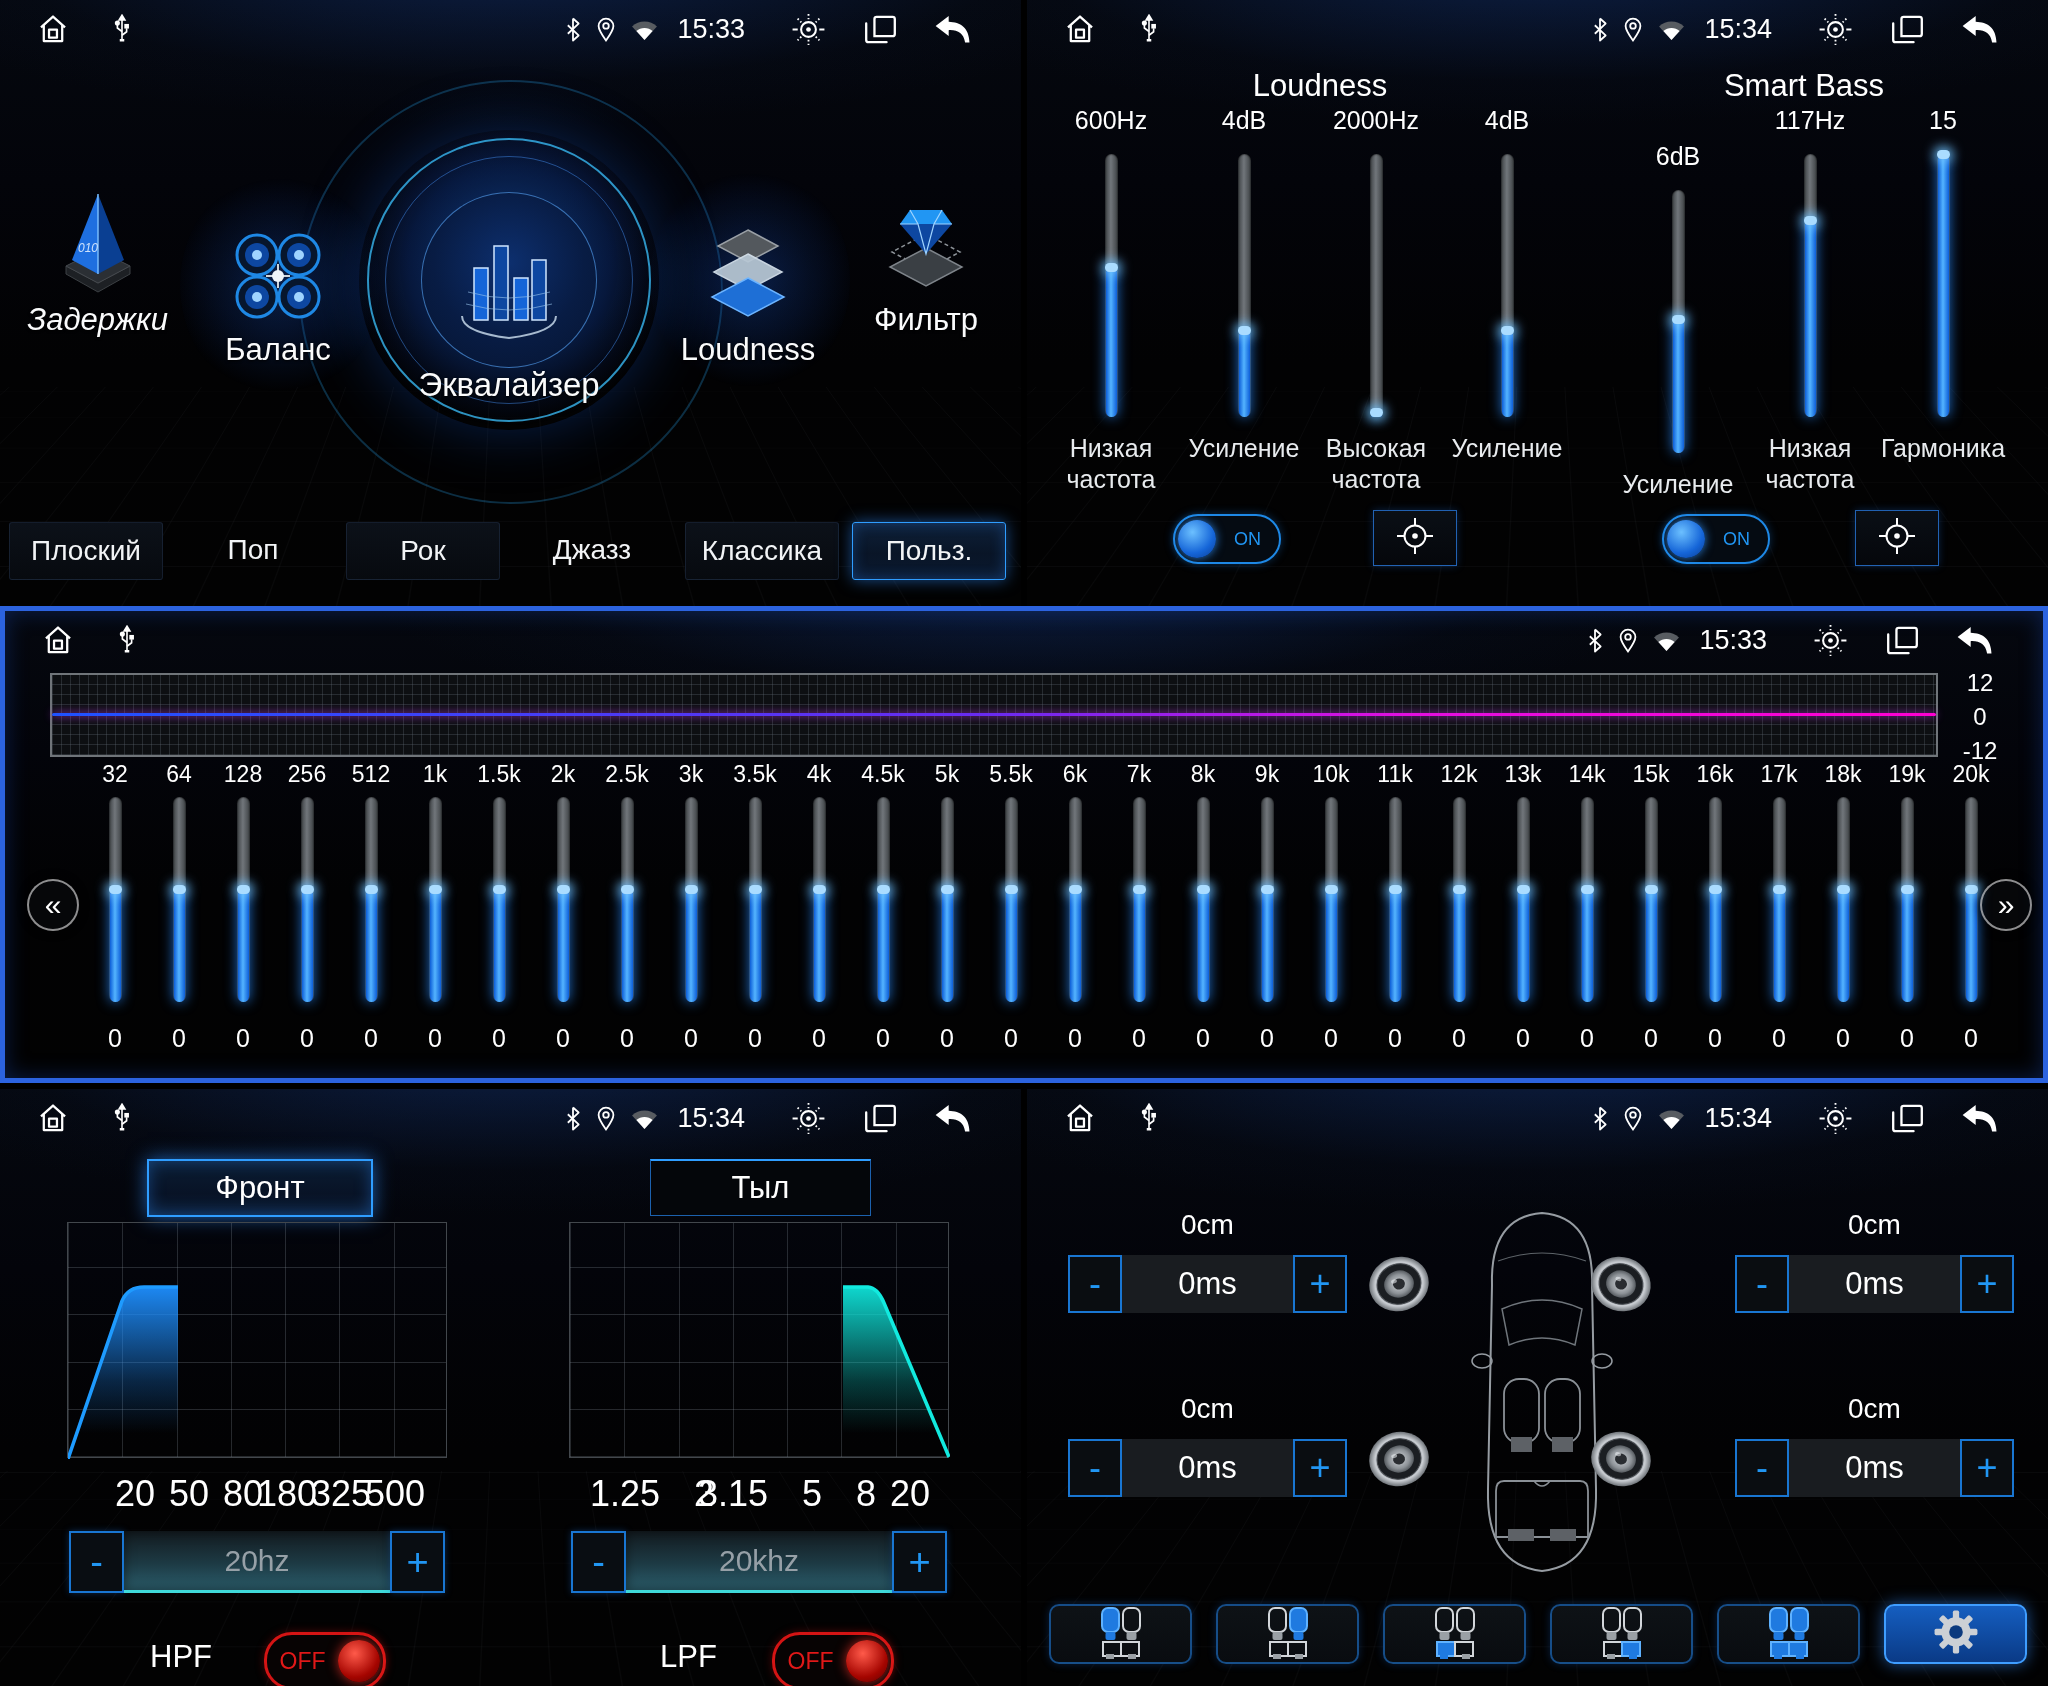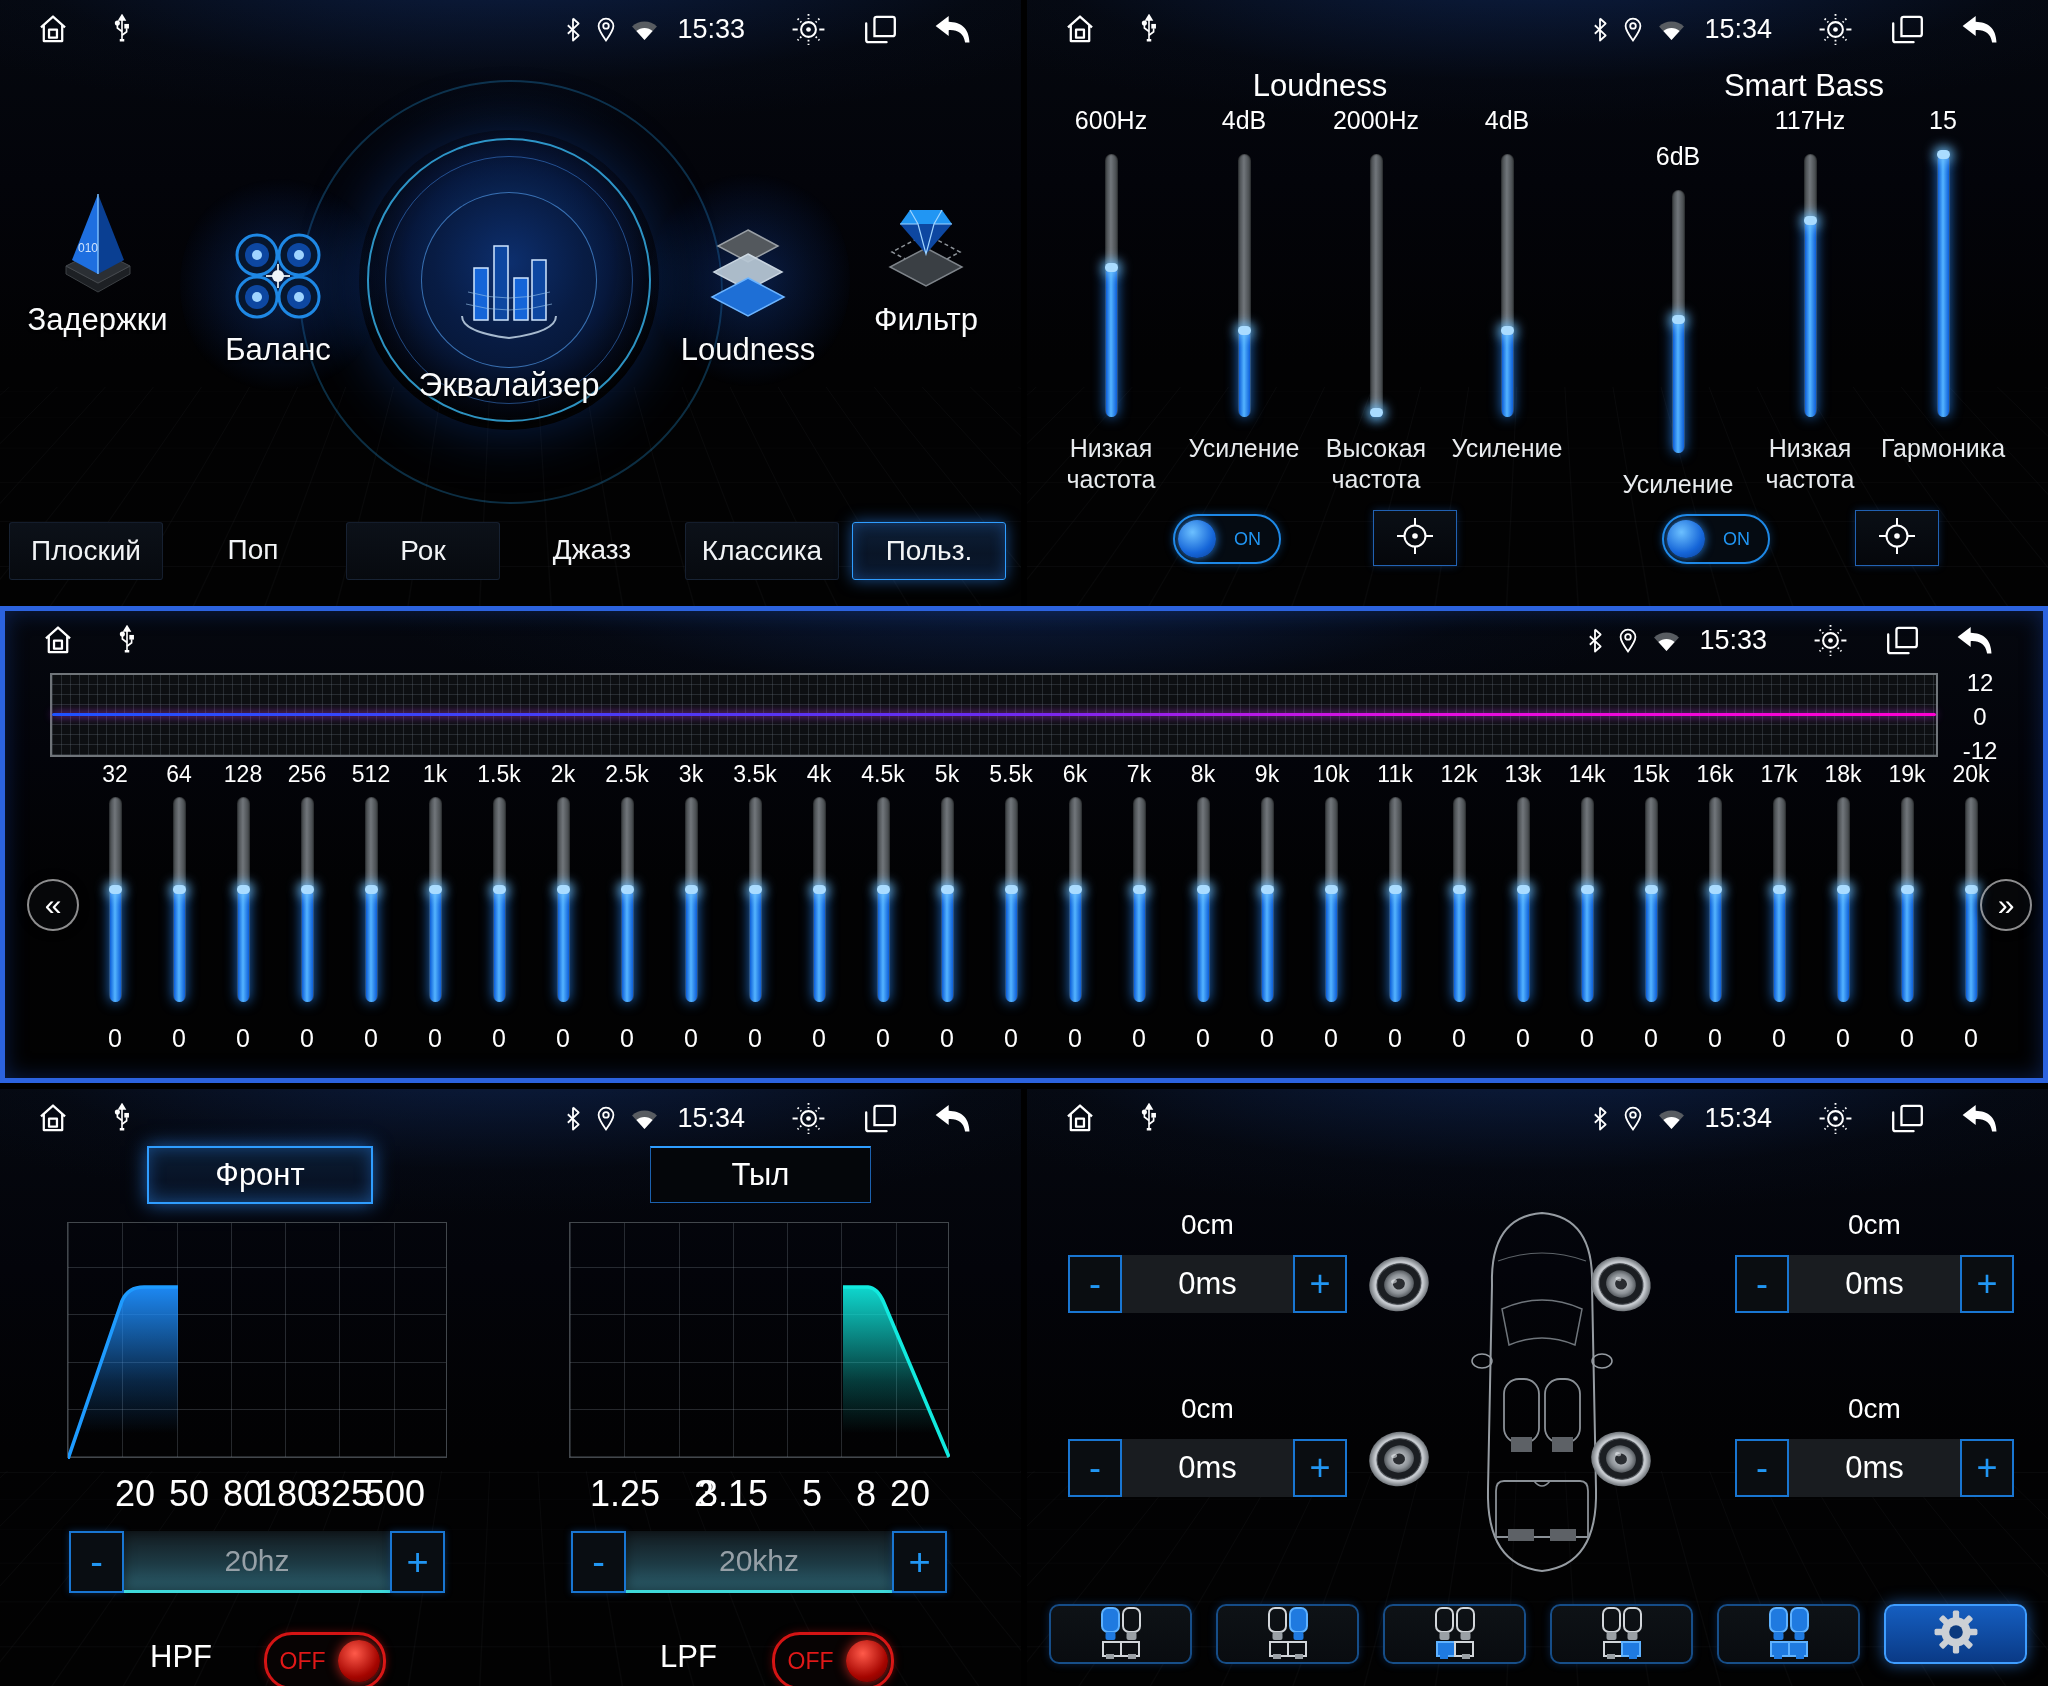--- a/index.html
+++ b/index.html
@@ -77,21 +77,21 @@
   .bands{position:absolute;left:78px;top:150px;width:1920px;display:flex;}
   .band{width:64px;display:flex;flex-direction:column;align-items:center;}
   .band .bfreq{height:28px;font-size:23px;color:#fff;}
   .band .track{height:205px;margin-top:8px;}
   .band .bval{margin-top:22px;font-size:25px;color:#fff;}
   .scroll-btn{position:absolute;top:268px;width:48px;height:48px;border-radius:50%;
     border:2px solid rgba(255,255,255,.55);display:flex;align-items:center;justify-content:center;
     font-size:30px;color:#fff;background:rgba(10,12,16,.5);box-shadow:0 0 10px rgba(0,0,0,.8);}
   
   #panel-bl{left:0;top:1089px;width:1021px;height:597px;}
-  .ftab{position:absolute;top:57px;height:54px;display:flex;align-items:center;justify-content:center;
+  .ftab{position:absolute;top:70px;height:54px;display:flex;align-items:center;justify-content:center;
     font-size:31px;color:#fff;background:#04060a;}
   .ftab.inactive{border:1px solid rgba(35,120,215,.8);border-top:2px solid #2f9dff;}
   .ftab.active{border:2px solid #2f9dff;background:linear-gradient(180deg,#0b1d33,#081326 60%,#0c1e36);
     box-shadow:0 0 18px rgba(45,140,255,.65), inset 0 0 16px rgba(40,130,240,.4);}
   .fgraph{position:absolute;top:133px;width:380px;height:236px;box-sizing:border-box;
     background:linear-gradient(180deg,#24282c 0%,#202428 52%,#2a3035 60%,#1b1e21 100%);
     border:1px solid #42474c;
     background-image:repeating-linear-gradient(90deg, rgba(130,140,150,.28) 0 1px, transparent 1px 54.3px),
       repeating-linear-gradient(0deg, rgba(130,140,150,.28) 0 1px, transparent 1px 47.2px);}
   .fgraph svg{position:absolute;left:0;top:0;}
@@ -211,21 +211,21 @@
             <rect x="50" y="26" width="14" height="74" fill="#0d47a1"></rect>
             <rect x="70" y="58" width="14" height="42" fill="#1565d8"></rect>
             <rect x="88" y="40" width="14" height="60" fill="#0d47a1"></rect>
           </g>
           <path d="M18 96 Q18 112 65 118 Q112 112 112 96" fill="none" stroke="#cfe2f2" stroke-width="2" opacity=".8"></path>
           <path d="M24 72 Q65 84 106 72 M22 84 Q65 96 108 84" fill="none" stroke="#9cc8ef" stroke-width="1" opacity=".6"></path>
         </svg>
       </div>
     </div>
 
-    <div class="menu-item" style="left:25px;top:186px;width:145px;">
+    <div class="menu-item" style="left:25px;top:186px;width:145px;font-style:italic;">
       <span>
         <svg width="100" height="112" viewBox="0 0 100 112">
           <path d="M18 80 L18 88 L50 106 L82 88 L82 80 L50 97 Z" fill="#1d2024" stroke="#3c4044" stroke-width="1"></path>
           <path d="M18 80 L50 64 L82 80 L50 97 Z" fill="#2b2f34" stroke="#45494e" stroke-width="1"></path>
           <path d="M50 8 L24 74 L50 88 Z" fill="#1e6fe0"></path>
           <path d="M50 8 L76 74 L50 88 Z" fill="#0a3f92"></path>
           <path d="M50 8 L50 88" stroke="#7ec2ff" stroke-width="1.4"></path>
           <text x="30" y="66" font-size="12" fill="#dfeeff" opacity=".9">010</text>
         </svg></span>
       <div class="menu-label">Задержки</div>

